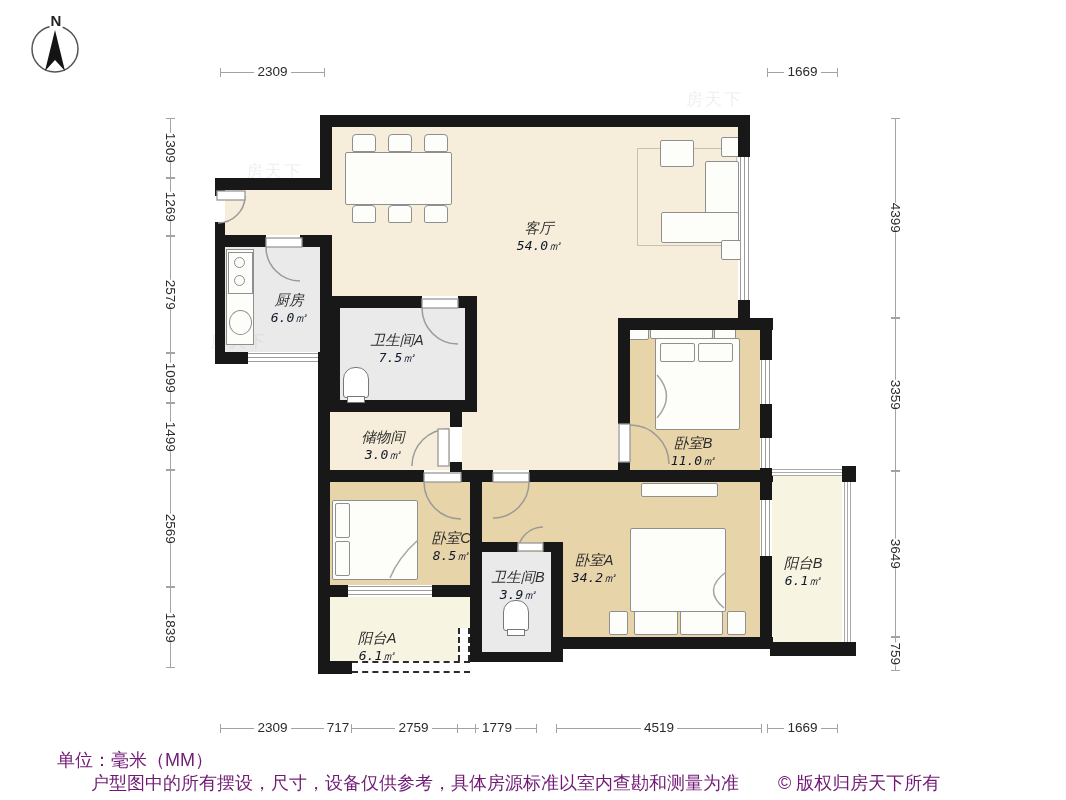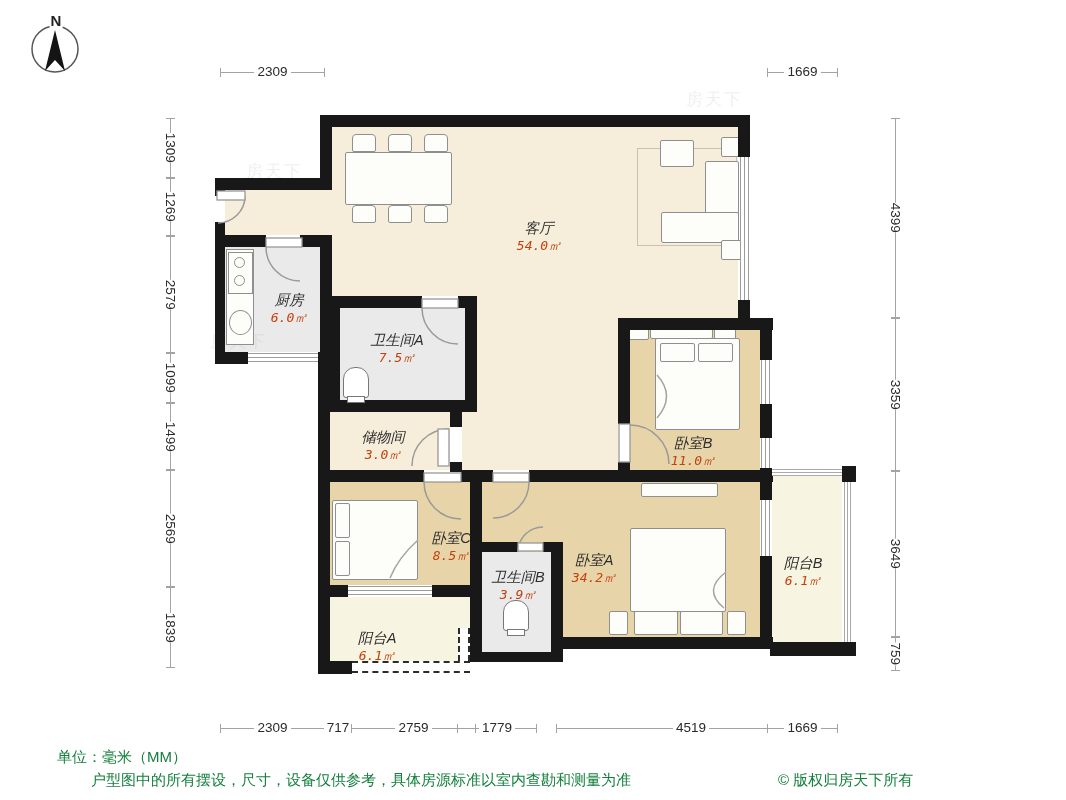--- a/index.html
+++ b/index.html
@@ -26,36 +26,36 @@
   .rail-h{position:absolute;height:7px;z-index:4;background:
      linear-gradient(to bottom,#aaa 0 1px,#fff 1px 3px,#aaa 3px 4px,#fff 4px 6px,#aaa 6px 7px);}
   .rail-v{position:absolute;width:7px;z-index:4;background:
      linear-gradient(to right,#aaa 0 1px,#fff 1px 3px,#aaa 3px 4px,#fff 4px 6px,#aaa 6px 7px);}
   .dash-h{position:absolute;height:8px;border-top:2.5px dashed #2b2b2b;border-bottom:2.5px dashed #2b2b2b;
           background:#fff;box-sizing:content-box;z-index:3;}
   .dash-v{position:absolute;width:8px;border-left:2.5px dashed #2b2b2b;border-right:2.5px dashed #2b2b2b;
           background:#fff;box-sizing:content-box;z-index:3;}
   .rlabel{position:absolute;transform:translate(-50%,-50%);text-align:center;z-index:6;line-height:1.3;white-space:nowrap;font-style:italic;}
   .rlabel .nm{font-size:14.5px;color:#2e2e2e;display:block;}
-  .rlabel .ar{font-size:13px;font-family:"DejaVu Sans Mono",monospace;color:#c2410c;display:block;}
+  .rlabel .ar{font-size:13px;font-family:"DejaVu Sans Mono",monospace;color:#0f172a;display:block;}
   .dimseg{position:absolute;height:18px;display:flex;align-items:center;justify-content:center;z-index:7;}
   .dimseg .ln{position:absolute;left:0;right:0;top:8.5px;height:1px;background:#a3a3a3;}
   .dimseg .tk{position:absolute;width:1px;height:9px;top:4.5px;background:#a3a3a3;}
   .dimseg .tk.l{left:0;} .dimseg .tk.r{right:0;}
   .dimseg span{position:relative;background:#fff;padding:0 3px;font-size:13.5px;color:#2a2a2a;line-height:1;z-index:1;}
   .dimseg.v{width:18px;}
   .dimseg.v .ln{left:8.5px;top:0;bottom:0;width:1px;right:auto;height:auto;}
   .dimseg.v .tk{width:9px;height:1px;left:4.5px;top:auto;}
   .dimseg.v .tk.l{top:0;} .dimseg.v .tk.r{bottom:0;top:auto;}
   .dimseg.v span{transform:rotate(90deg);white-space:nowrap;padding:3px 0;}
   #doors{position:absolute;left:0;top:0;z-index:5;pointer-events:none;}
   #compass{position:absolute;left:26px;top:10px;width:60px;height:72px;z-index:8;}
   #compass .n{position:absolute;left:50%;top:2px;transform:translateX(-50%);font-size:15px;font-weight:600;color:#222;background:#fff;padding:0 1px;z-index:2;}
   .wm{position:absolute;color:#9a938a;opacity:.14;font-size:17px;letter-spacing:2px;z-index:2;}
-  .footer-text{position:absolute;font-size:15px;color:#15803d;z-index:8;white-space:nowrap;}
+  .footer-text{position:absolute;font-size:18px;color:#701a75;z-index:8;white-space:nowrap;}
 </style>
 </head>
 <body>
 
 <div id="canvas">
 
   <div class="wm" style="left:246px;top:160px;">房天下</div>
   <div class="wm" style="left:686px;top:88px;">房天下</div>
   <div class="wm" style="left:210px;top:330px;">房天下</div>
 
@@ -288,21 +288,21 @@
       <i class="tk l"></i>
       <i class="tk r"></i>
       <span>2759</span>
     </div>
   <div class="dimseg" style="left:457px;top:719px;width:80px;">
     <i class="ln"></i>
       <i class="tk l"></i>
       <i class="tk r"></i>
       <span>1779</span>
     </div>
-  <div class="dimseg" style="left:556px;top:719px;width:206px;padding-left:32px;">
+  <div class="dimseg" style="left:556px;top:719px;width:206px;">
     <i class="ln"></i>
       <i class="tk l"></i>
       <i class="tk r"></i>
       <span>4519</span>
     </div>
   <div class="dimseg" style="left:767px;top:719px;width:71px;">
     <i class="ln"></i>
       <i class="tk l"></i>
       <i class="tk r"></i>
       <span>1669</span>

